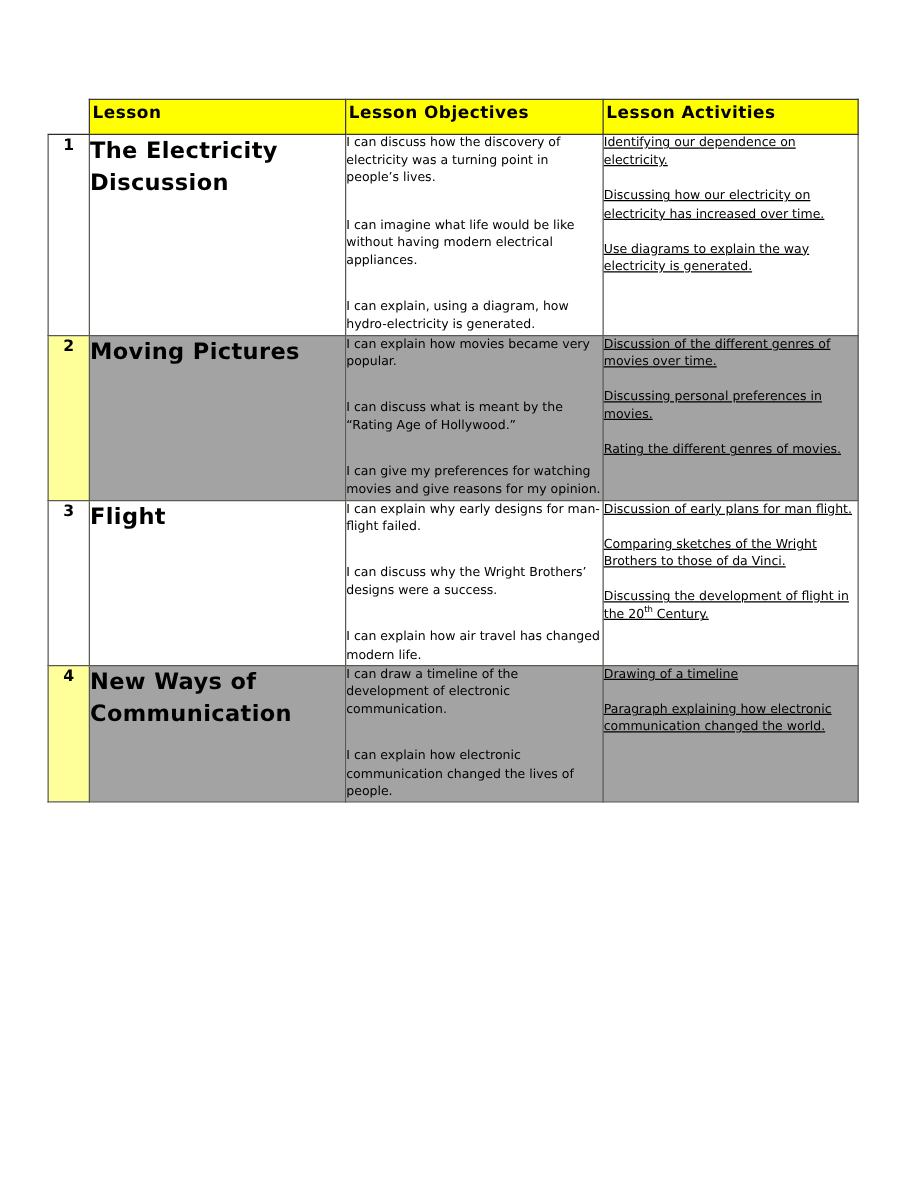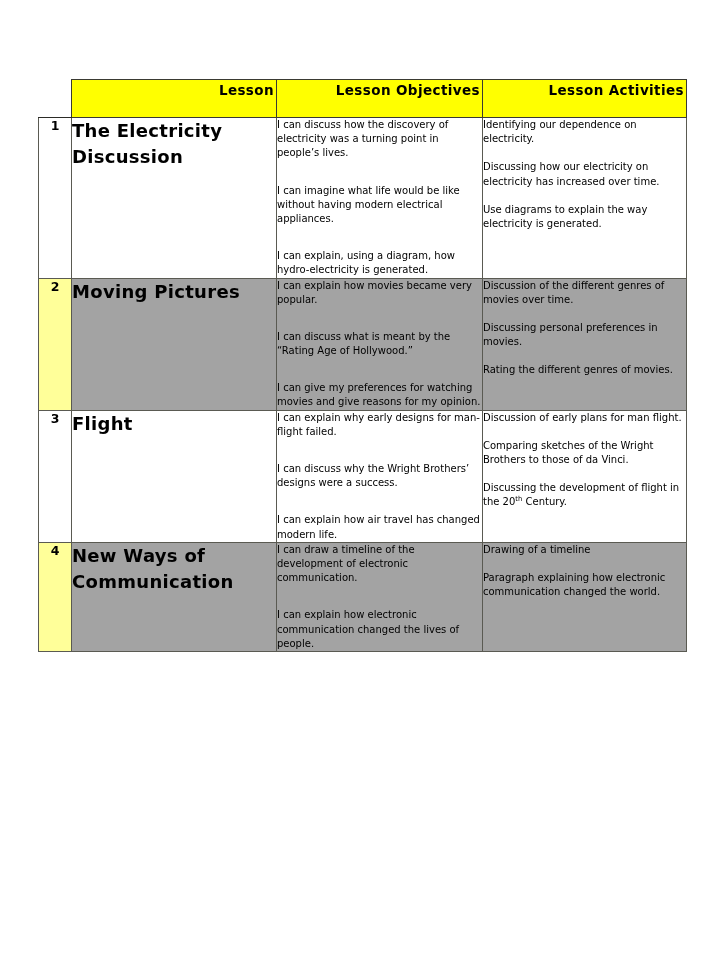--- a/index.html
+++ b/index.html
@@ -44,25 +44,25 @@
   table.lesson-table th {
     border: 1px solid #5a5a52;
     vertical-align: top;
     padding: 0;
   }
 
   
   tr.header-row th {
     background: #ffff00;
     border: 1px solid #3a3a33;
-    text-align: right;
+    text-align: left;
     font-weight: bold;
     font-size: 13.5px;
     letter-spacing: 0.4px;
-    padding: 3px 2px 18px 2px;
+    padding: 3px 2px 8px 2px;
     height: 16px;
     line-height: 1.15;
   }
   tr.header-row th.corner-cell {
     background: #ffffff;
     border: none;
     border-bottom: 1px solid #2b2b26;
   }
 
   
@@ -84,21 +84,21 @@
     letter-spacing: 0.3px;
   }
 
   
   td.body-cell {
     font-size: 10px;
     line-height: 1.42;
     padding: 5px 6px 6px 7px;
   }
   td.obj-cell { padding-left: 7px; }
-  td.act-cell { padding-left: 9px; vertical-align: middle; }
+  td.act-cell { padding-left: 9px; vertical-align: middle; text-decoration: underline; }
 
   
   tr.tint-white td { background: #ffffff; }
   tr.tint-yellow td { background: #a3a3a3; }
   tr.tint-yellow td.num-cell { background: #ffff99; }
 
   
   .para { margin: 0 0 0 0; }
   .para + .para { margin-top: 23px; }
 

